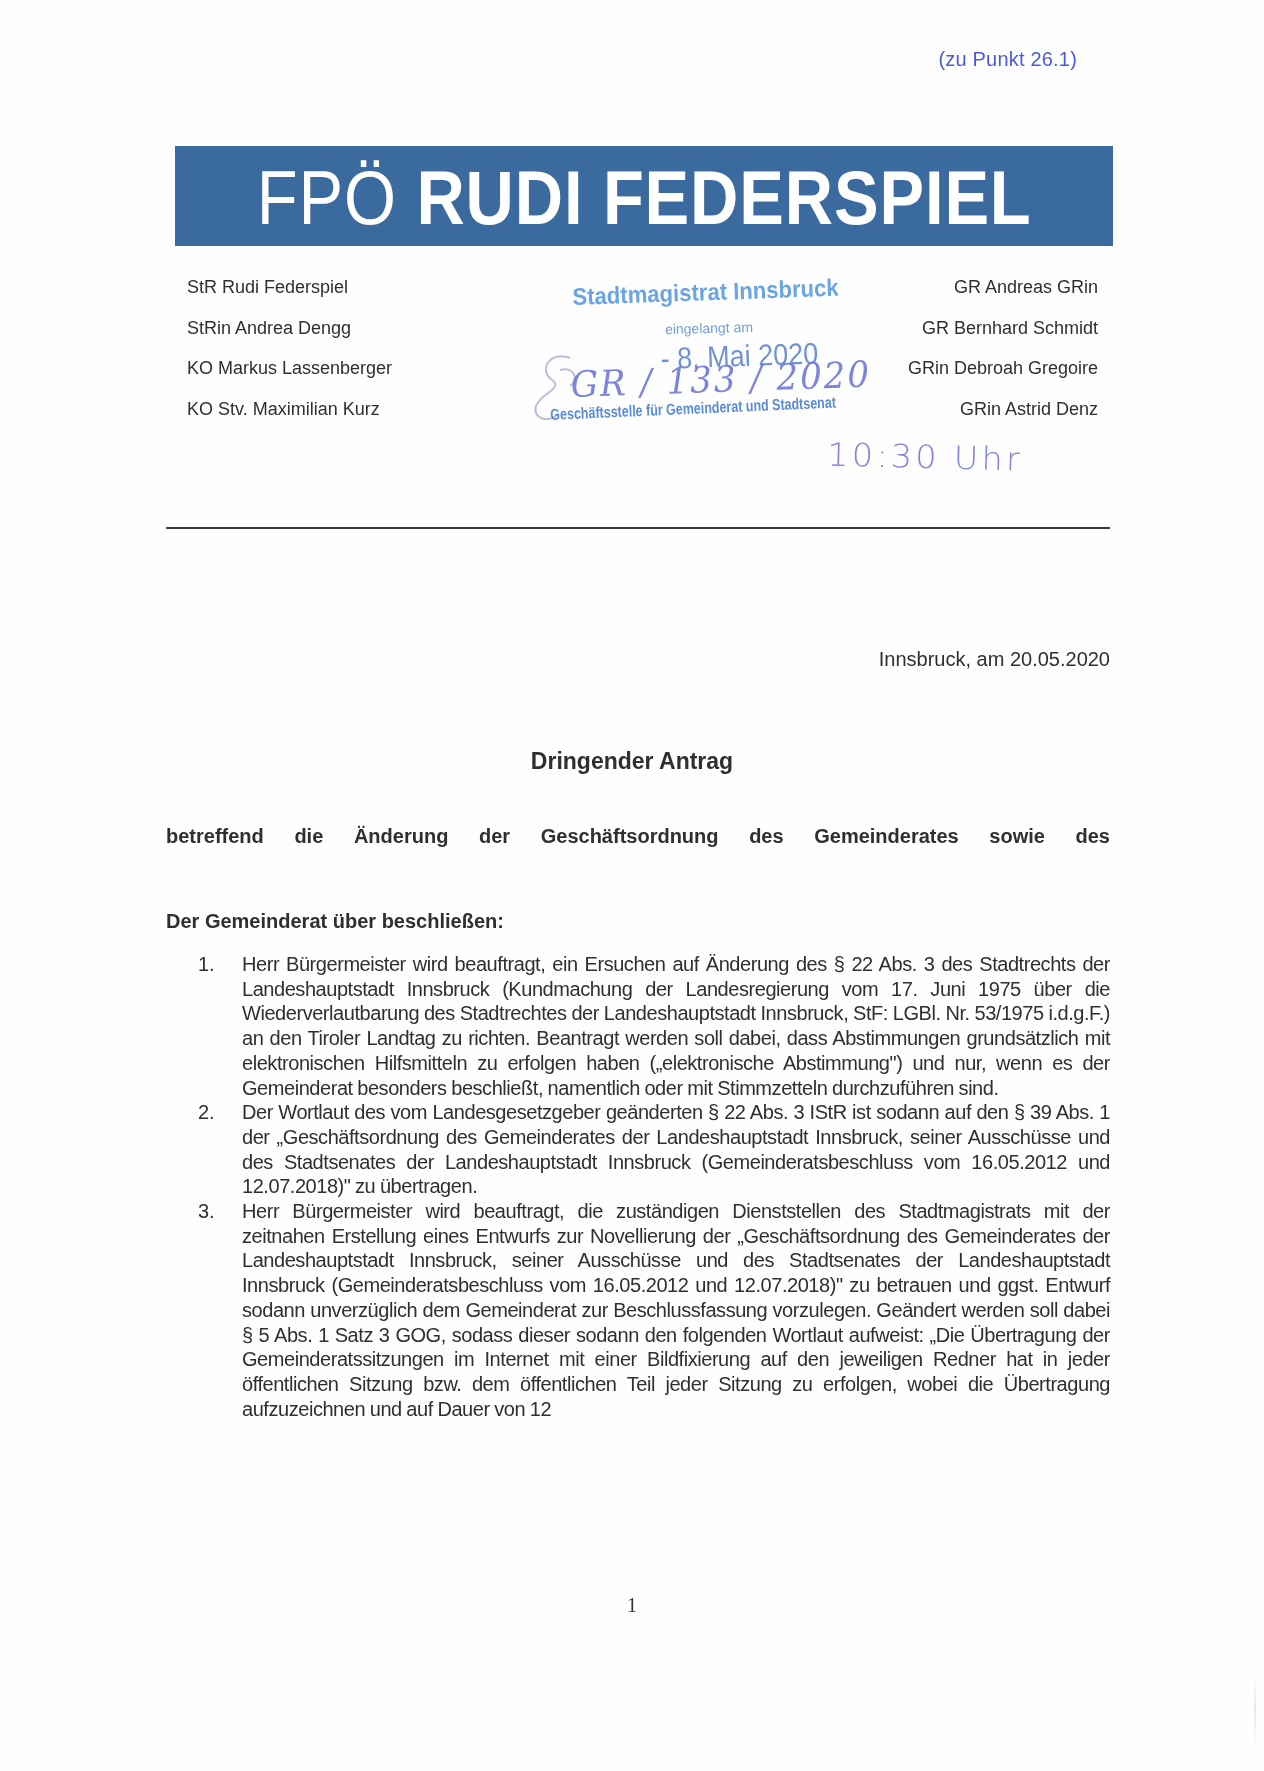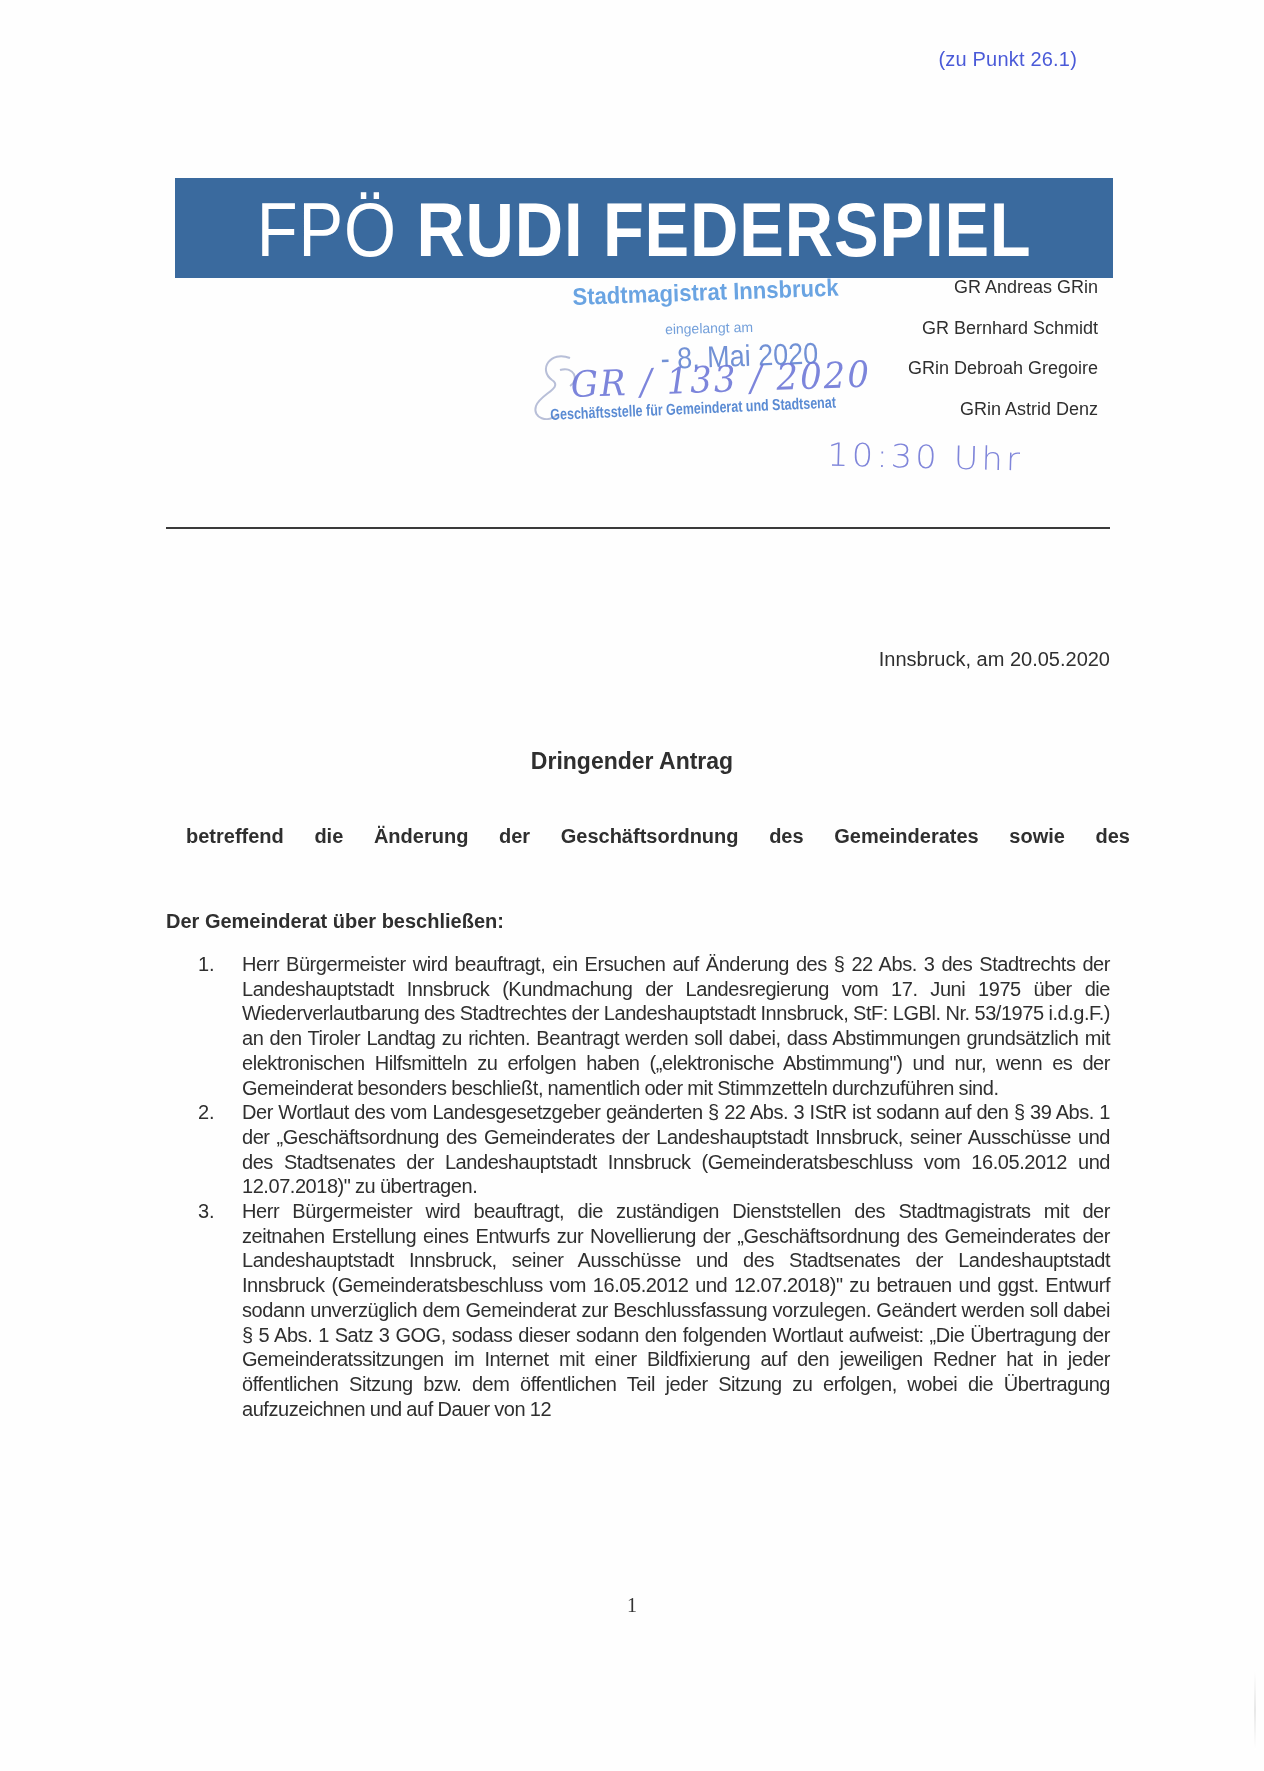--- a/index.html
+++ b/index.html
@@ -34,21 +34,20 @@
       left: 175px;
       top: 146px;
       width: 938px;
       height: 100px;
       background: #3a6a9e;
       display: flex;
       align-items: center;
       justify-content: center;
       box-sizing: border-box;
       overflow: hidden;
-      margin-top: 32px;
     }
     .banner-text {
       color: #ffffff;
       font-family: "Liberation Sans", "DejaVu Sans", sans-serif;
       font-size: 76px;
       line-height: 1;
       white-space: nowrap;
       transform: scaleX(0.88);
       letter-spacing: 1px;
       margin-top: 4px;
@@ -196,21 +195,20 @@
       position: absolute;
       left: 166px;
       width: 944px;
       top: 823px;
       font-size: 20px;
       font-weight: 700;
       line-height: 27px;
       color: #2f2f2f;
       text-align: justify;
       text-align-last: left;
-      margin-left: 20px;
     }
     .subject .line1 {
       display: block;
       text-align: justify;
       text-align-last: justify;
     }
     .resolve {
       position: absolute;
       left: 166px;
       top: 910px;
@@ -270,20 +268,26 @@
 
   <div class="ref-note">(zu Punkt  26.1)</div>
 
   <div class="banner">
     <div class="banner-text">
       <span class="banner-party">FPÖ</span>
       <span class="banner-name">RUDI FEDERSPIEL</span>
     </div>
   </div>
 
+  <div class="members-left">
+    <span class="member">StR Rudi Federspiel</span>
+    <span class="member">StRin Andrea Dengg</span>
+    <span class="member">KO Markus Lassenberger</span>
+    <span class="member">KO Stv. Maximilian Kurz</span>
+  </div>
 
   <div class="members-right">
     <span class="member">GR Andreas GRin</span>
     <span class="member">GR Bernhard Schmidt</span>
     <span class="member">GRin Debroah Gregoire</span>
     <span class="member">GRin Astrid Denz</span>
   </div>
 
   <div class="stamp">
     <svg class="stamp-scribble" viewBox="0 0 60 80">

